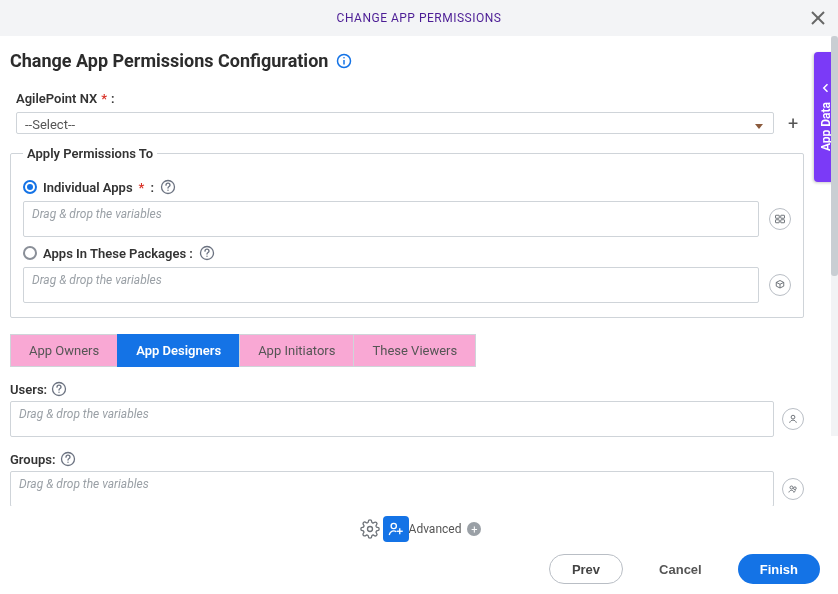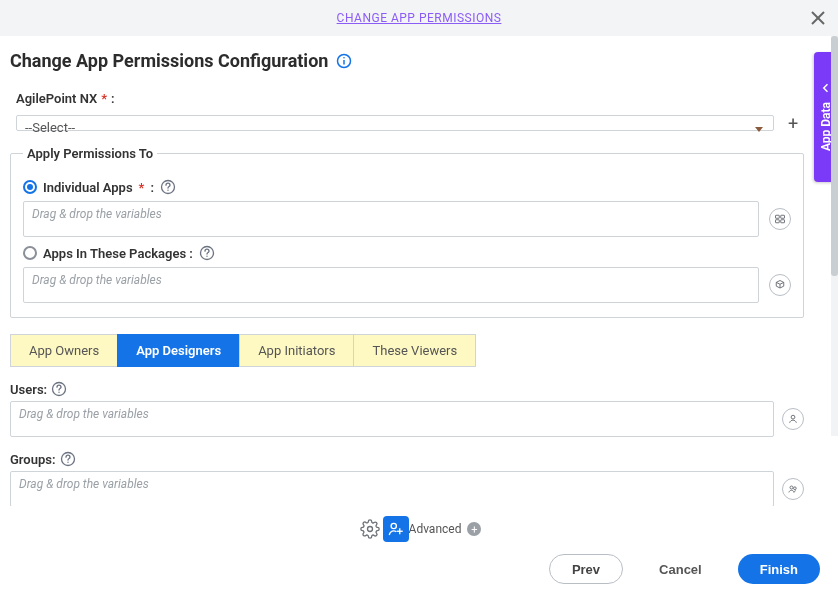--- a/index.html
+++ b/index.html
@@ -1,50 +1,50 @@
 <!DOCTYPE html>
 <html><head>
   <meta charset="utf-8">
   <style>
     * { box-sizing: border-box; margin: 0; padding: 0; }
     html, body { width: 838px; height: 594px; overflow: hidden; font-family: -apple-system, BlinkMacSystemFont, "Segoe UI", Roboto, Arial, sans-serif; font-size: 13px; color: #333; background: #fff; }
     .modal { position: relative; width: 838px; height: 594px; display: flex; flex-direction: column; }
     
-    .modal-header { height: 36px; background: #f3f4f6; display: flex; align-items: center; justify-content: center; position: relative; font-size: 12px; letter-spacing: 0.5px; color: #8b5cf6; text-decoration: underline; }
+    .modal-header { height: 36px; background: #f3f4f6; display: flex; align-items: center; justify-content: center; position: relative; font-size: 12px; letter-spacing: 0.5px; color: #4c1d95; }
     .modal-header-close { position: absolute; right: 10px; top: 8px; width: 20px; height: 20px; cursor: pointer; color: #666; }
     
     .side-drawer { position: absolute; right: 0; top: 52px; width: 24px; height: 130px; background: #7b3af7; border-top-left-radius: 4px; border-bottom-left-radius: 4px; display: flex; flex-direction: column; align-items: center; justify-content: center; color: #fff; gap: 8px; cursor: pointer; box-shadow: -1px 1px 3px rgba(0,0,0,.2); }
     .side-drawer-label { writing-mode: vertical-rl; transform: rotate(180deg); font-size: 12px; font-weight: 600; }
     
     .modal-body { flex: 1 1 auto; position: relative; overflow: hidden; }
     .form-area { position: absolute; top: 0; left: 8px; right: 24px; bottom: 0; padding: 14px 10px 0 2px; }
     .page-title-row { display: flex; align-items: center; gap: 8px; margin-bottom: 20px; }
     .page-title { font-size: 18px; font-weight: 700; color: #2c2c2c; }
     .info-icon, .help-icon { display: inline-flex; width: 16px; height: 16px; align-items: center; justify-content: center; color: #1473e6; }
     .help-icon { color: #6b7280; }
     .info-icon svg, .help-icon svg { width: 16px; height: 16px; }
     .field-block { margin-bottom: 8px; margin-left: 6px; }
     .field-label { font-size: 13px; font-weight: 600; color: #333; display: flex; align-items: center; gap: 4px; }
     .req { color: #d93025; }
     .select-row { display: flex; align-items: center; gap: 8px; margin-top: 6px; }
-    .select { flex: 1 1 auto; height: 16px; border: 1px solid #cfd4d9; border-radius: 2px; background: #fff; padding: 4px 26px 4px 8px; font-size: 13px; color: #555; position: relative; cursor: pointer; }
+    .select { flex: 1 1 auto; height: 22px; border: 1px solid #cfd4d9; border-radius: 2px; background: #fff; padding: 4px 26px 4px 8px; font-size: 13px; color: #555; position: relative; cursor: pointer; }
     .select::after { content: ""; position: absolute; right: 10px; top: 11px; width: 0; height: 0; border-left: 4px solid transparent; border-right: 4px solid transparent; border-top: 5px solid #8b5a3c; }
     .add-btn { width: 22px; height: 22px; display: inline-flex; align-items: center; justify-content: center; color: #555; cursor: pointer; font-size: 18px; font-weight: 400; }
     fieldset.apply-to { border: 1px solid #cfd4d9; border-radius: 2px; margin-top: 12px; padding: 10px 12px 14px 12px; }
     fieldset.apply-to > legend { font-size: 13px; font-weight: 600; padding: 0 4px; color: #333; }
     .radio-row { display: flex; align-items: center; gap: 6px; margin-top: 8px; font-size: 13px; font-weight: 600; }
     .radio { appearance: none; width: 14px; height: 14px; border: 2px solid #1473e6; border-radius: 50%; position: relative; cursor: pointer; }
     .radio:checked::after { content: ""; position: absolute; top: 2px; left: 2px; width: 6px; height: 6px; background: #1473e6; border-radius: 50%; }
     .radio.unchecked { border-color: #8a8f98; }
     .drop-row { display: flex; align-items: center; gap: 10px; margin-top: 6px; }
     .drop-field { flex: 1 1 auto; height: 36px; border: 1px solid #cfd4d9; border-radius: 2px; padding: 5px 8px; font-style: italic; color: #9aa0a6; font-size: 12px; background: #fff; cursor: text; }
     .picker-btn { width: 22px; height: 22px; border: 1px solid #b9bec5; border-radius: 50%; display: inline-flex; align-items: center; justify-content: center; cursor: pointer; color: #6d7278; }
     .picker-btn svg { width: 12px; height: 12px; }
     .tabs { display: flex; margin-top: 16px; }
-    .tab { padding: 8px 18px; border: 1px solid #cfd4d9; margin-right: -1px; background: #fef9c3; cursor: pointer; font-size: 13px; color: #555; }
+    .tab { padding: 8px 18px; border: 1px solid #cfd4d9; margin-right: -1px; background: #f9a8d4; cursor: pointer; font-size: 13px; color: #555; }
     .tab.active { background: #1473e6; color: #fff; border-color: #1473e6; font-weight: 600; }
     .sub-field-label { font-weight: 600; display: flex; align-items: center; gap: 4px; margin-top: 14px; }
     .wide-drop-row { display: flex; align-items: center; gap: 8px; margin-top: 4px; }
     .wide-drop-row .drop-field { flex: 1 1 auto; }
     .scroll-track { position: absolute; right: 0; top: 0; width: 7px; height: 400px; background: #f2f3f5; }
     .scroll-thumb { position: absolute; right: 0; top: 0; width: 7px; height: 240px; background: #c9ced3; border-radius: 3px; }
     
     .modal-footer { height: 88px; display: flex; flex-direction: column; justify-content: flex-start; padding: 10px 18px 12px 18px; gap: 12px; }
     .settings-row { display: flex; align-items: center; justify-content: center; gap: 0; }
     .icon-btn { width: 26px; height: 26px; display: inline-flex; align-items: center; justify-content: center; cursor: pointer; border-radius: 4px; }

